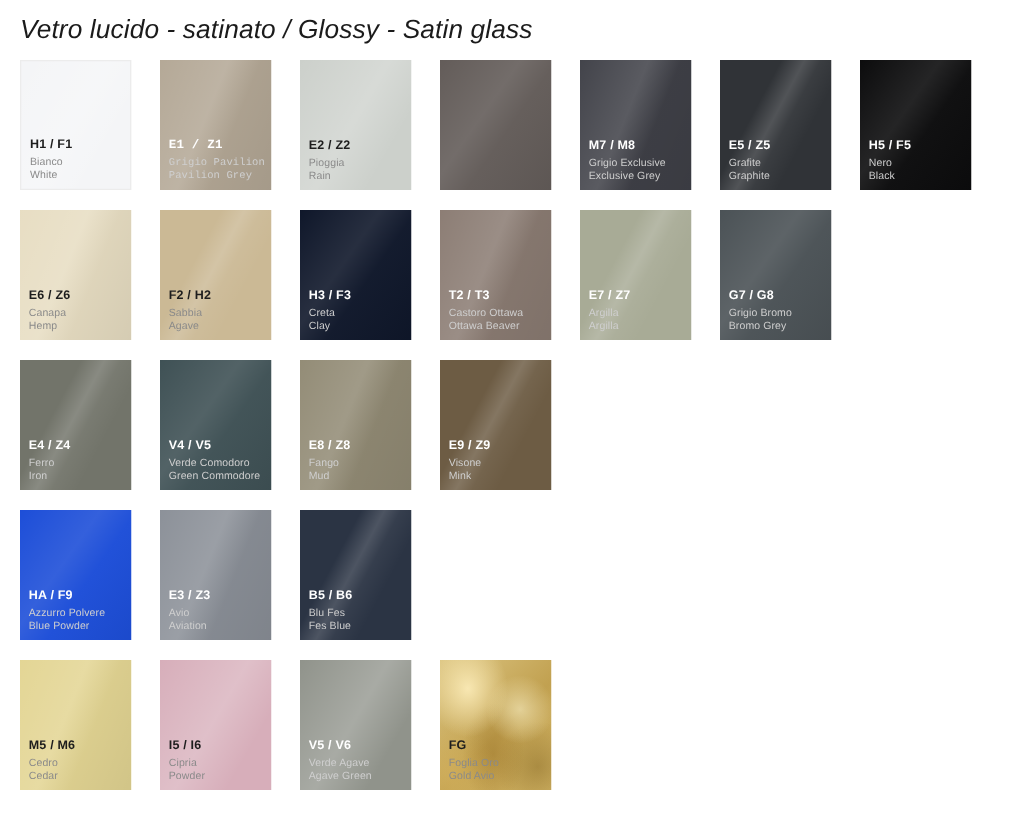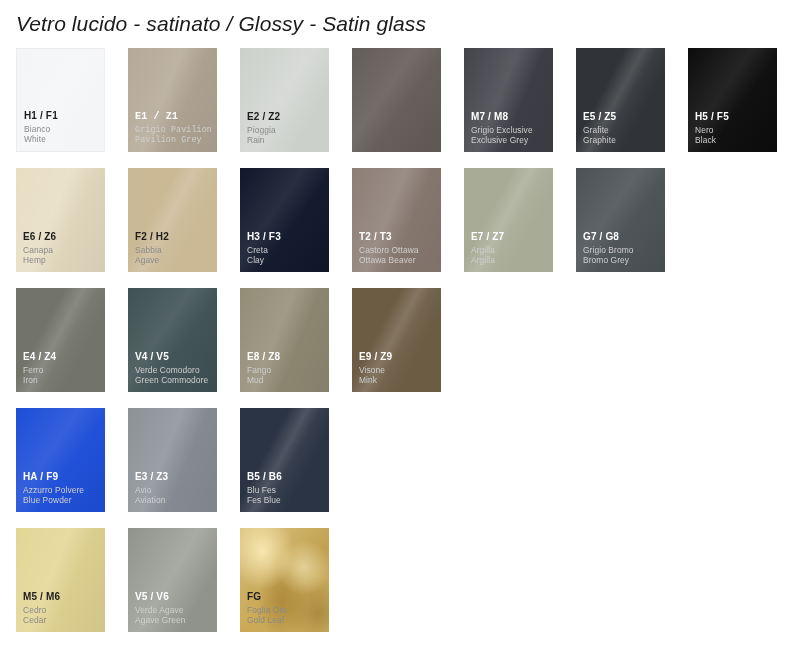--- a/index.html
+++ b/index.html
@@ -264,30 +264,38 @@
     </div>
     <div class="swatch-row">
       <div class="swatch light" style="background: rgb(227, 213, 147);">
         <div class="sheen" style="background: linear-gradient(112deg, rgba(255, 255, 255, 0.02) 0%, rgba(255, 255, 255, 0.14) 42%, rgba(0, 0, 0, 0.04) 62%, rgba(0, 0, 0, 0.08) 100%);"></div>
         <div class="labels">
           <div class="code">M5 / M6</div>
           <div class="name-it">Cedro</div>
           <div class="name-en">Cedar</div>
         </div>
       </div>
+      <div class="swatch light" style="background: rgb(215, 174, 186);">
+        <div class="sheen" style="background: linear-gradient(120deg, rgba(255, 255, 255, 0) 0%, rgba(255, 255, 255, 0.22) 48%, rgba(255, 255, 255, 0) 76%);"></div>
+        <div class="labels">
+          <div class="code">I5 / I6</div>
+          <div class="name-it">Cipria</div>
+          <div class="name-en">Powder</div>
+        </div>
+      </div>
       <div class="swatch dark" style="background: rgb(144, 147, 139);">
         <div class="sheen" style="background: linear-gradient(120deg, rgba(255, 255, 255, 0) 0%, rgba(255, 255, 255, 0.22) 48%, rgba(255, 255, 255, 0) 76%);"></div>
         <div class="labels">
           <div class="code">V5 / V6</div>
           <div class="name-it">Verde Agave</div>
           <div class="name-en">Agave Green</div>
         </div>
       </div>
       <div class="swatch light" style="background: rgb(201, 171, 92); padding-left: 44px;">
         <div class="sheen" style="background: radial-gradient(at 25% 22%, rgba(255, 240, 190, 0.85) 0%, rgba(255, 240, 190, 0) 34%), radial-gradient(at 72% 38%, rgba(255, 248, 210, 0.55) 0%, rgba(255, 248, 210, 0) 30%), radial-gradient(at 48% 72%, rgba(150, 110, 35, 0.45) 0%, rgba(150, 110, 35, 0) 38%), radial-gradient(at 88% 82%, rgba(120, 90, 25, 0.4) 0%, rgba(120, 90, 25, 0) 30%), radial-gradient(at 10% 88%, rgba(215, 180, 95, 0.55) 0%, rgba(215, 180, 95, 0) 32%), linear-gradient(135deg, rgba(255, 245, 200, 0.35) 0%, rgba(170, 130, 45, 0.25) 55%, rgba(230, 200, 120, 0.3) 100%);"></div>
         <div class="labels">
           <div class="code">FG</div>
           <div class="name-it">Foglia Oro</div>
-          <div class="name-en">Gold Leaf</div>
+          <div class="name-en">Gold Avio</div>
         </div>
       </div>
     </div>
   </div>
 
 </body></html>

